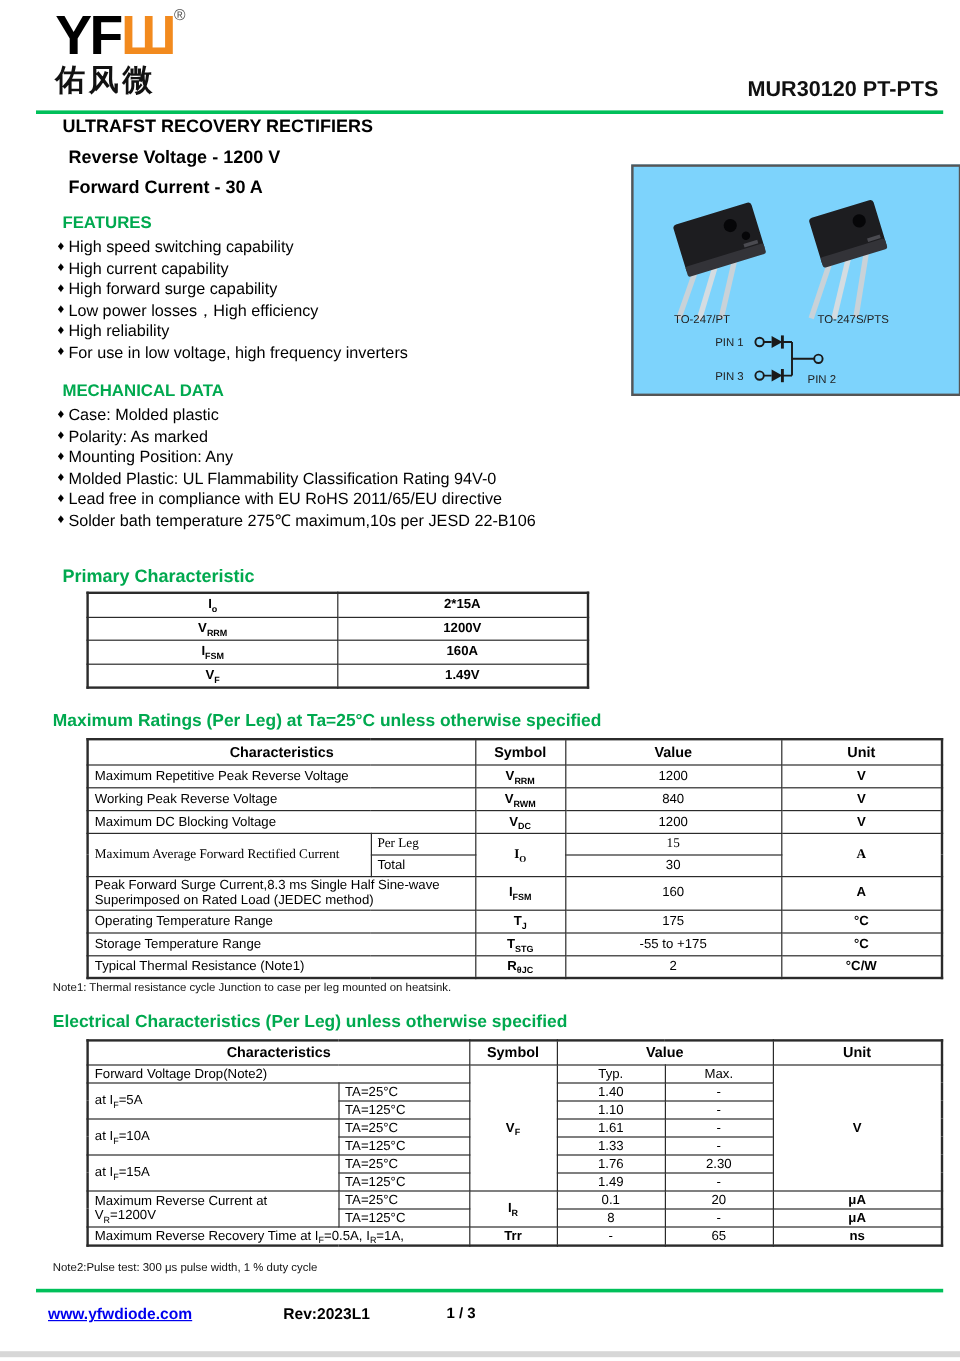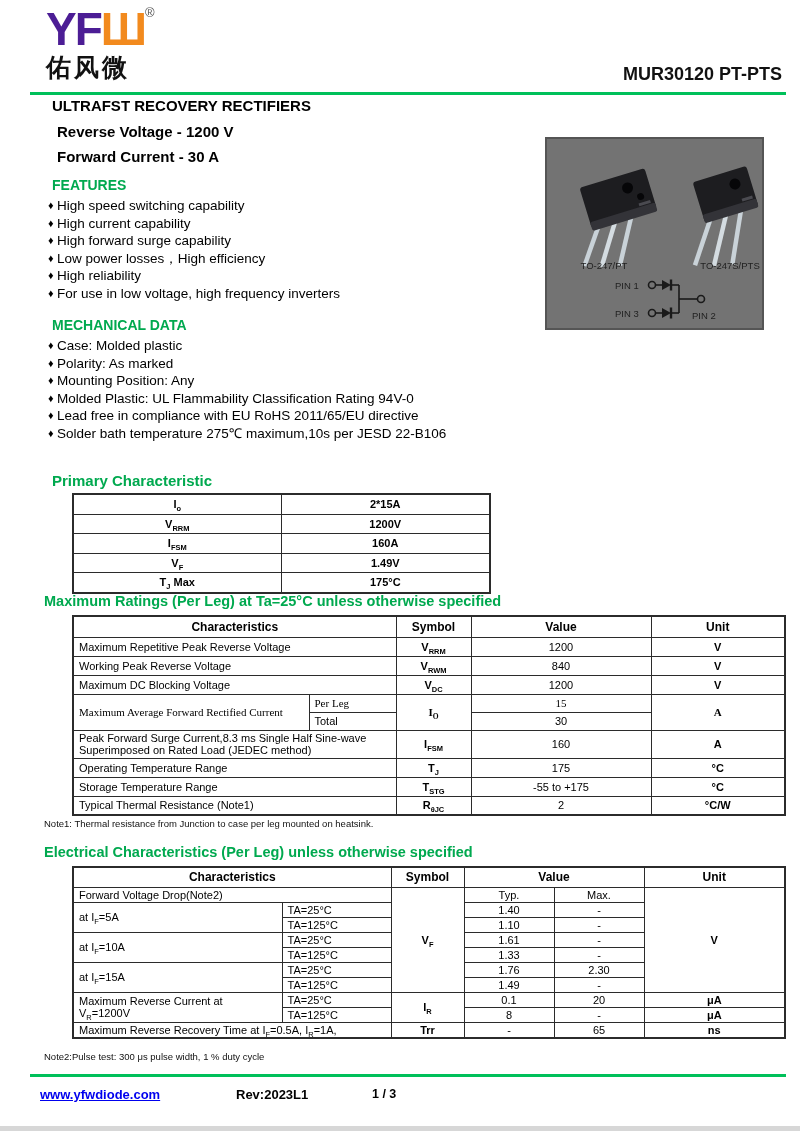--- a/index.html
+++ b/index.html
@@ -2,41 +2,41 @@
 <html><head>
 <meta charset="utf-8">
 <style>
   html,body{margin:0;padding:0;background:#fff;}
   .page{position:relative;width:800px;height:1134px;background:#ffffff;
         font-family:"Liberation Sans", sans-serif;color:#000;overflow:hidden;}
 
   
   .logo{position:absolute;left:46px;top:6px;line-height:1;}
   .logo-latin{font-weight:bold;font-size:46px;letter-spacing:-2px;}
-  .logo-green{color:#4c1d95;}
+  .logo-green{color:#000000;}
   .logo-orange{color:#F28A1E;}
   .logo-reg{font-size:13px;color:#555;vertical-align:28px;font-weight:normal;letter-spacing:0;}
   .logo-cn{font-size:25px;font-weight:bold;letter-spacing:3px;margin-top:3px;color:#111;}
   .part-number{position:absolute;right:18px;top:64px;font-size:18px;font-weight:bold;color:#111;}
   .rule{position:absolute;left:30px;width:756px;height:3px;background:#00C05A;}
   .rule-top{top:92px;}
   .rule-bottom{top:1074px;}
 
   
   .product-title{position:absolute;left:52px;top:97px;font-size:15px;font-weight:bold;}
   .intro-line{position:absolute;left:57px;font-size:15px;font-weight:bold;}
   .green-h{color:#00A94F;font-weight:bold;}
   .sec-h{position:absolute;left:52px;font-size:14px;}
   .blist{position:absolute;left:48px;font-size:13.5px;line-height:17.5px;}
   .blist .li{display:flex;}
   .blist .bullet{flex:0 0 9px;font-size:11px;line-height:17.5px;}
   .blist .txt{flex:1 1 auto;}
 
   
-  .pkg-box{position:absolute;left:545px;top:137px;width:219px;height:193px;border:2px solid #555;box-sizing:border-box;background:#737373;}
+  .pkg-box{position:absolute;left:526px;top:137px;width:275px;height:193px;border:2px solid #555;box-sizing:border-box;background:#7dd3fc;}
   .pkg-box svg{position:absolute;left:0;top:0;}
 
   
   .dtable{border-collapse:collapse;table-layout:fixed;background:#fff;margin-left:30px;}
   .dtable td,.dtable th{border:1px solid #2b2b2b;font-size:11px;text-align:center;vertical-align:middle;padding:1px 2px;overflow:hidden;}
   .dtable{border:2px solid #2b2b2b;}
   .dtable th{font-size:12px;font-weight:bold;}
   .dtable .left{text-align:left;padding-left:5px;}
   .dtable .b{font-weight:bold;}
   .dtable sub{font-size:68%;line-height:0;}
@@ -194,24 +194,20 @@
           <td>1200V</td>
         </tr>
     <tr>
           <td><span>I</span><sub>FSM</sub></td>
           <td>160A</td>
         </tr>
     <tr>
           <td><span>V</span><sub>F</sub></td>
           <td>1.49V</td>
         </tr>
-    <tr>
-          <td><span>T</span><sub>J</sub><span> Max</span></td>
-          <td>175°C</td>
-        </tr>
   </tbody>
     </table>
 
   <div class="sec-h green-h" style="left:44px;top:593px;font-size:14.5px;">Maximum Ratings (Per Leg) at Ta=25°C unless otherwise specified</div>
   <table class="dtable abs t-max">
     <colgroup>
         <col style="width:236px">
         <col style="width:87px">
         <col style="width:75px">
         <col style="width:180px">
@@ -272,21 +268,21 @@
       <td class="b">°C</td>
     </tr>
     <tr style="height:19px;">
       <td colspan="2" class="left">Typical Thermal Resistance (Note1)</td>
       <td class="b"><span>R</span><sub>θJC</sub></td>
       <td>2</td>
       <td class="b">°C/W</td>
     </tr>
   </tbody>
     </table>
-  <div class="note" style="top:818px;">Note1: Thermal resistance from Junction to case per leg mounted on heatsink.</div>
+  <div class="note" style="top:818px;">Note1: Thermal resistance cycle Junction to case per leg mounted on heatsink.</div>
 
   <div class="sec-h green-h" style="left:44px;top:844px;font-size:14.5px;">Electrical Characteristics (Per Leg) unless otherwise specified</div>
   <table class="dtable abs t-elec">
     <colgroup>
         <col style="width:209px">
         <col style="width:109px">
         <col style="width:73px">
         <col style="width:90px">
         <col style="width:90px">
         <col style="width:141px">

